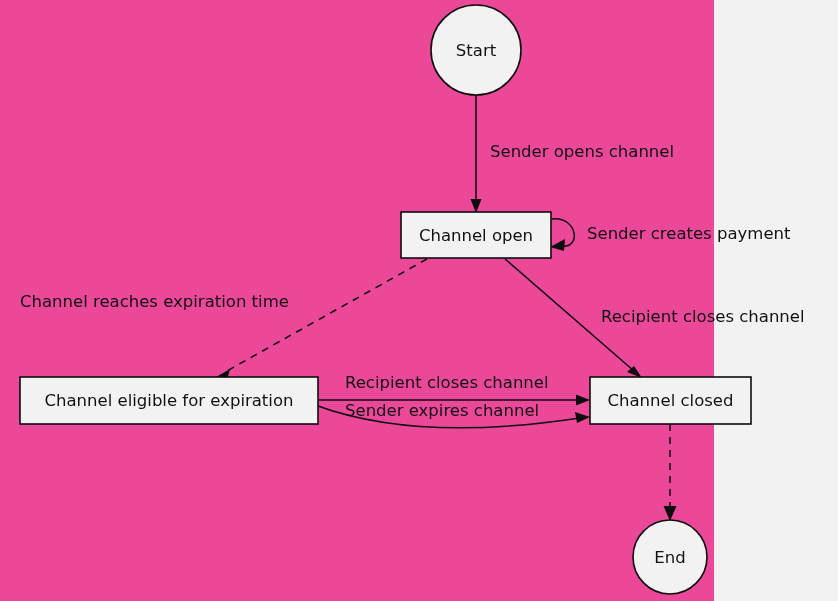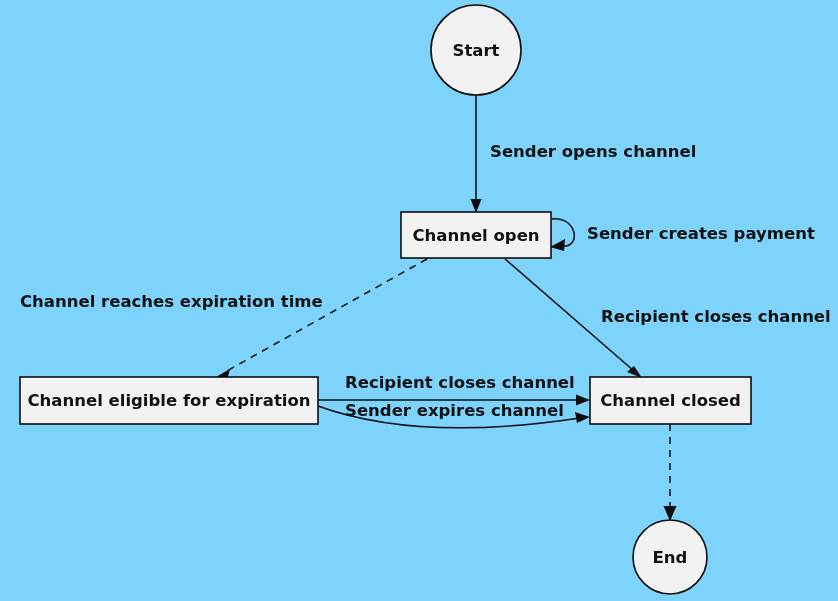--- a/index.html
+++ b/index.html
@@ -8,24 +8,23 @@
     background: #f2f2f2;
   }
   body {
     width: 838px;
     height: 601px;
     overflow: hidden;
     font-family: "DejaVu Sans", sans-serif;
   }
   #diagram-root {
     position: relative;
-    width: 838px;
+    width: 714px;
     height: 601px;
-    background: #7dd3fc;
-    font-weight: bold;
+    background: #ec4899;
   }
   svg.diagram-canvas {
     position: absolute;
     top: 0;
     left: 0;
     width: 838px;
     height: 601px;
     display: block;
   }
   .node-shape {

